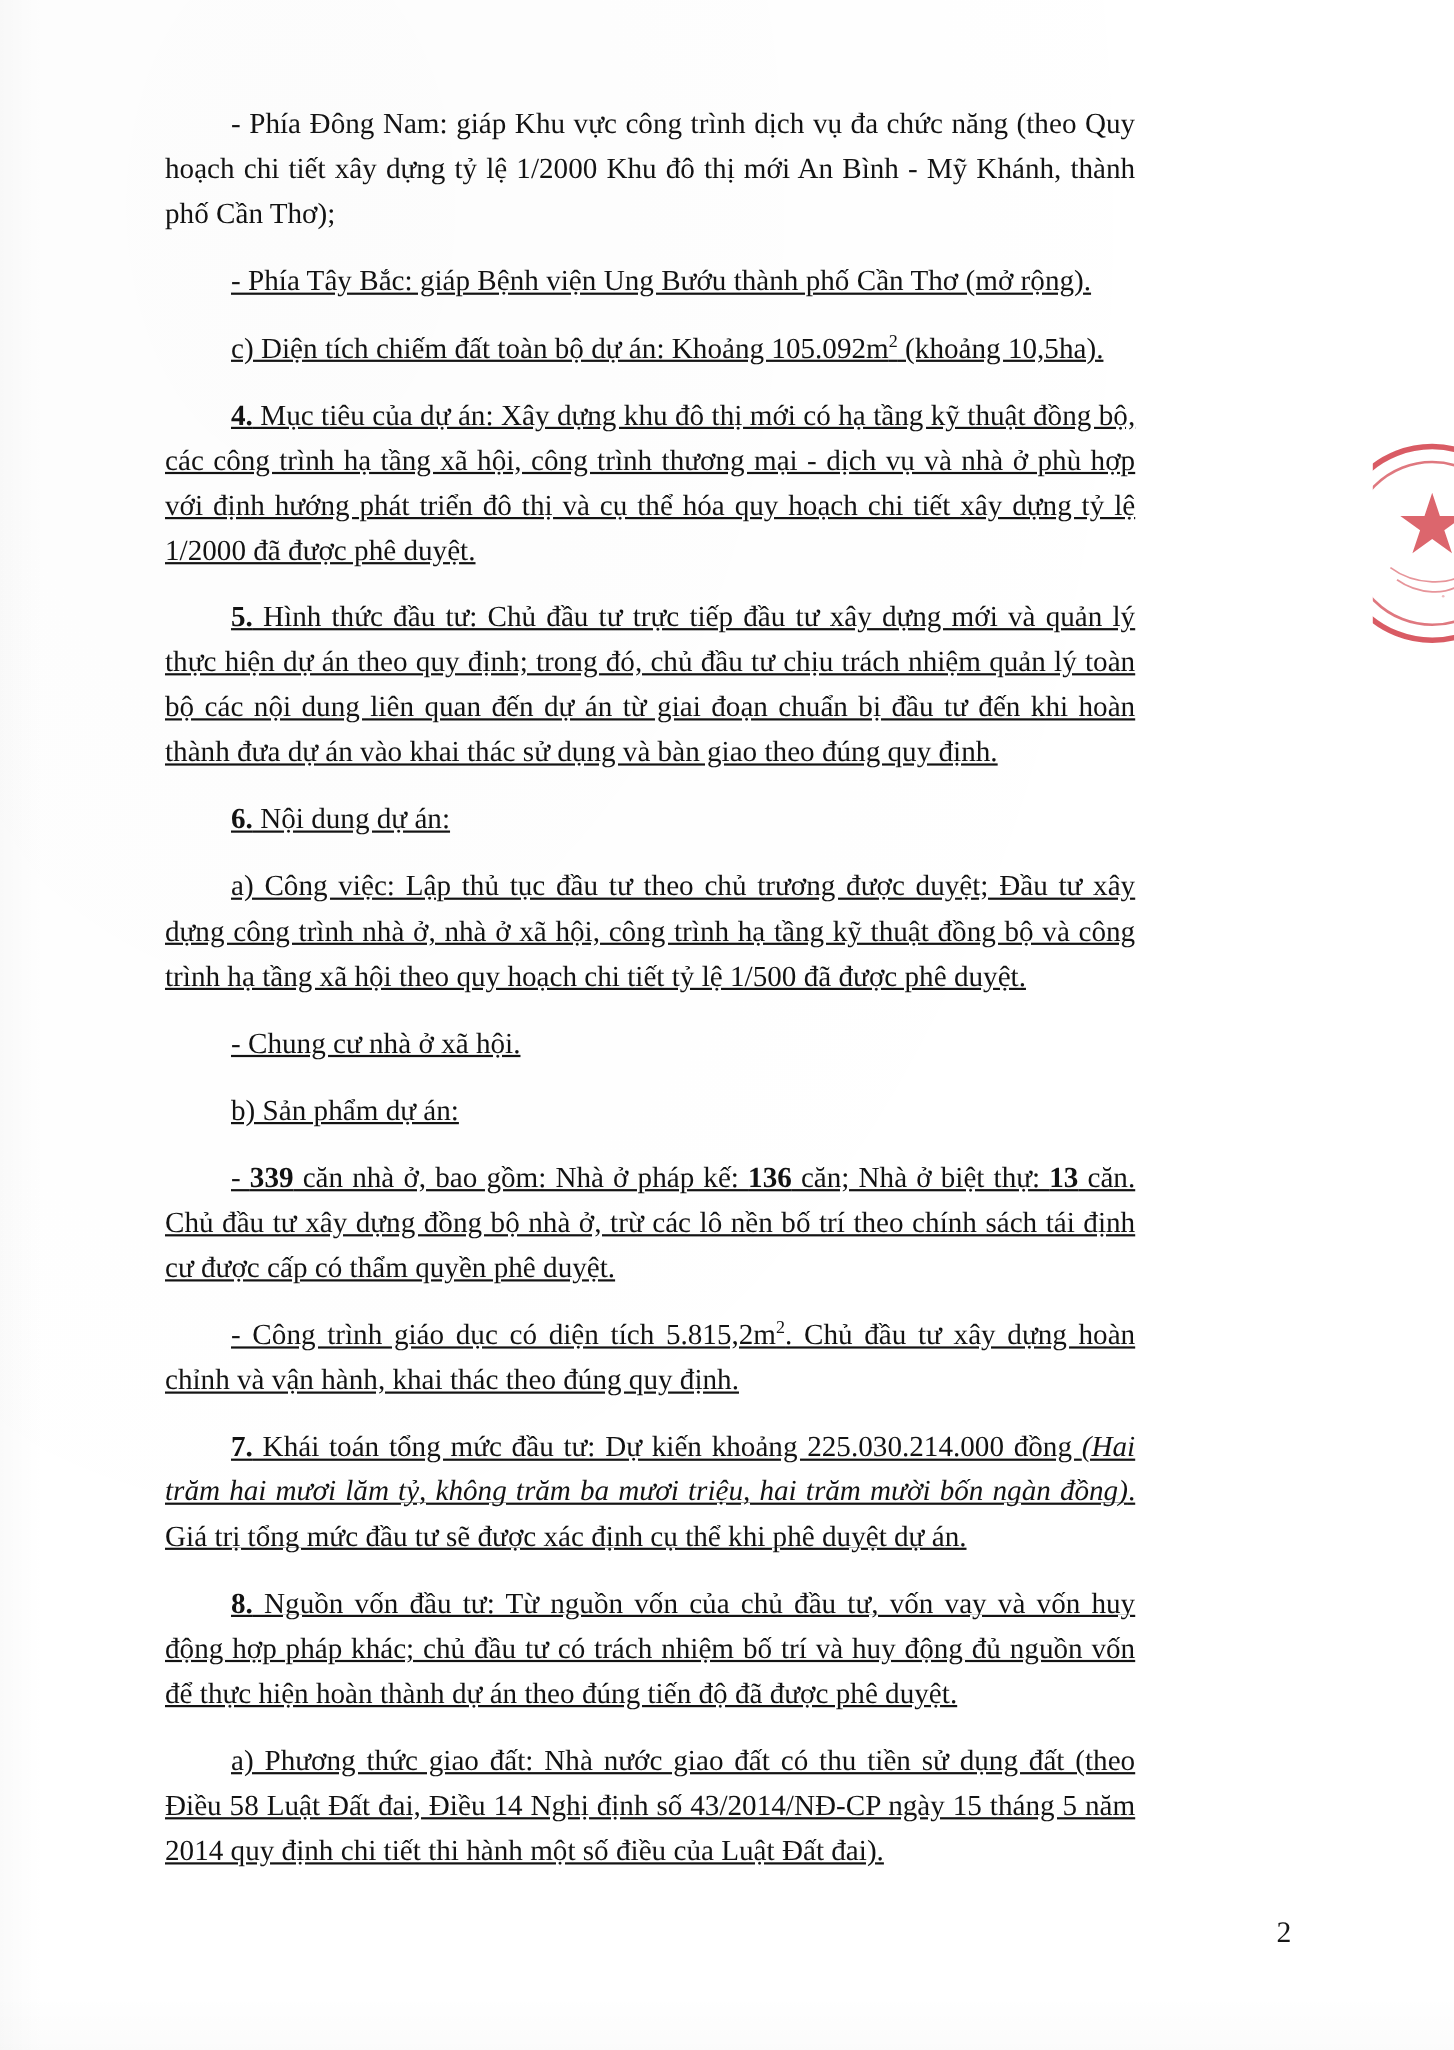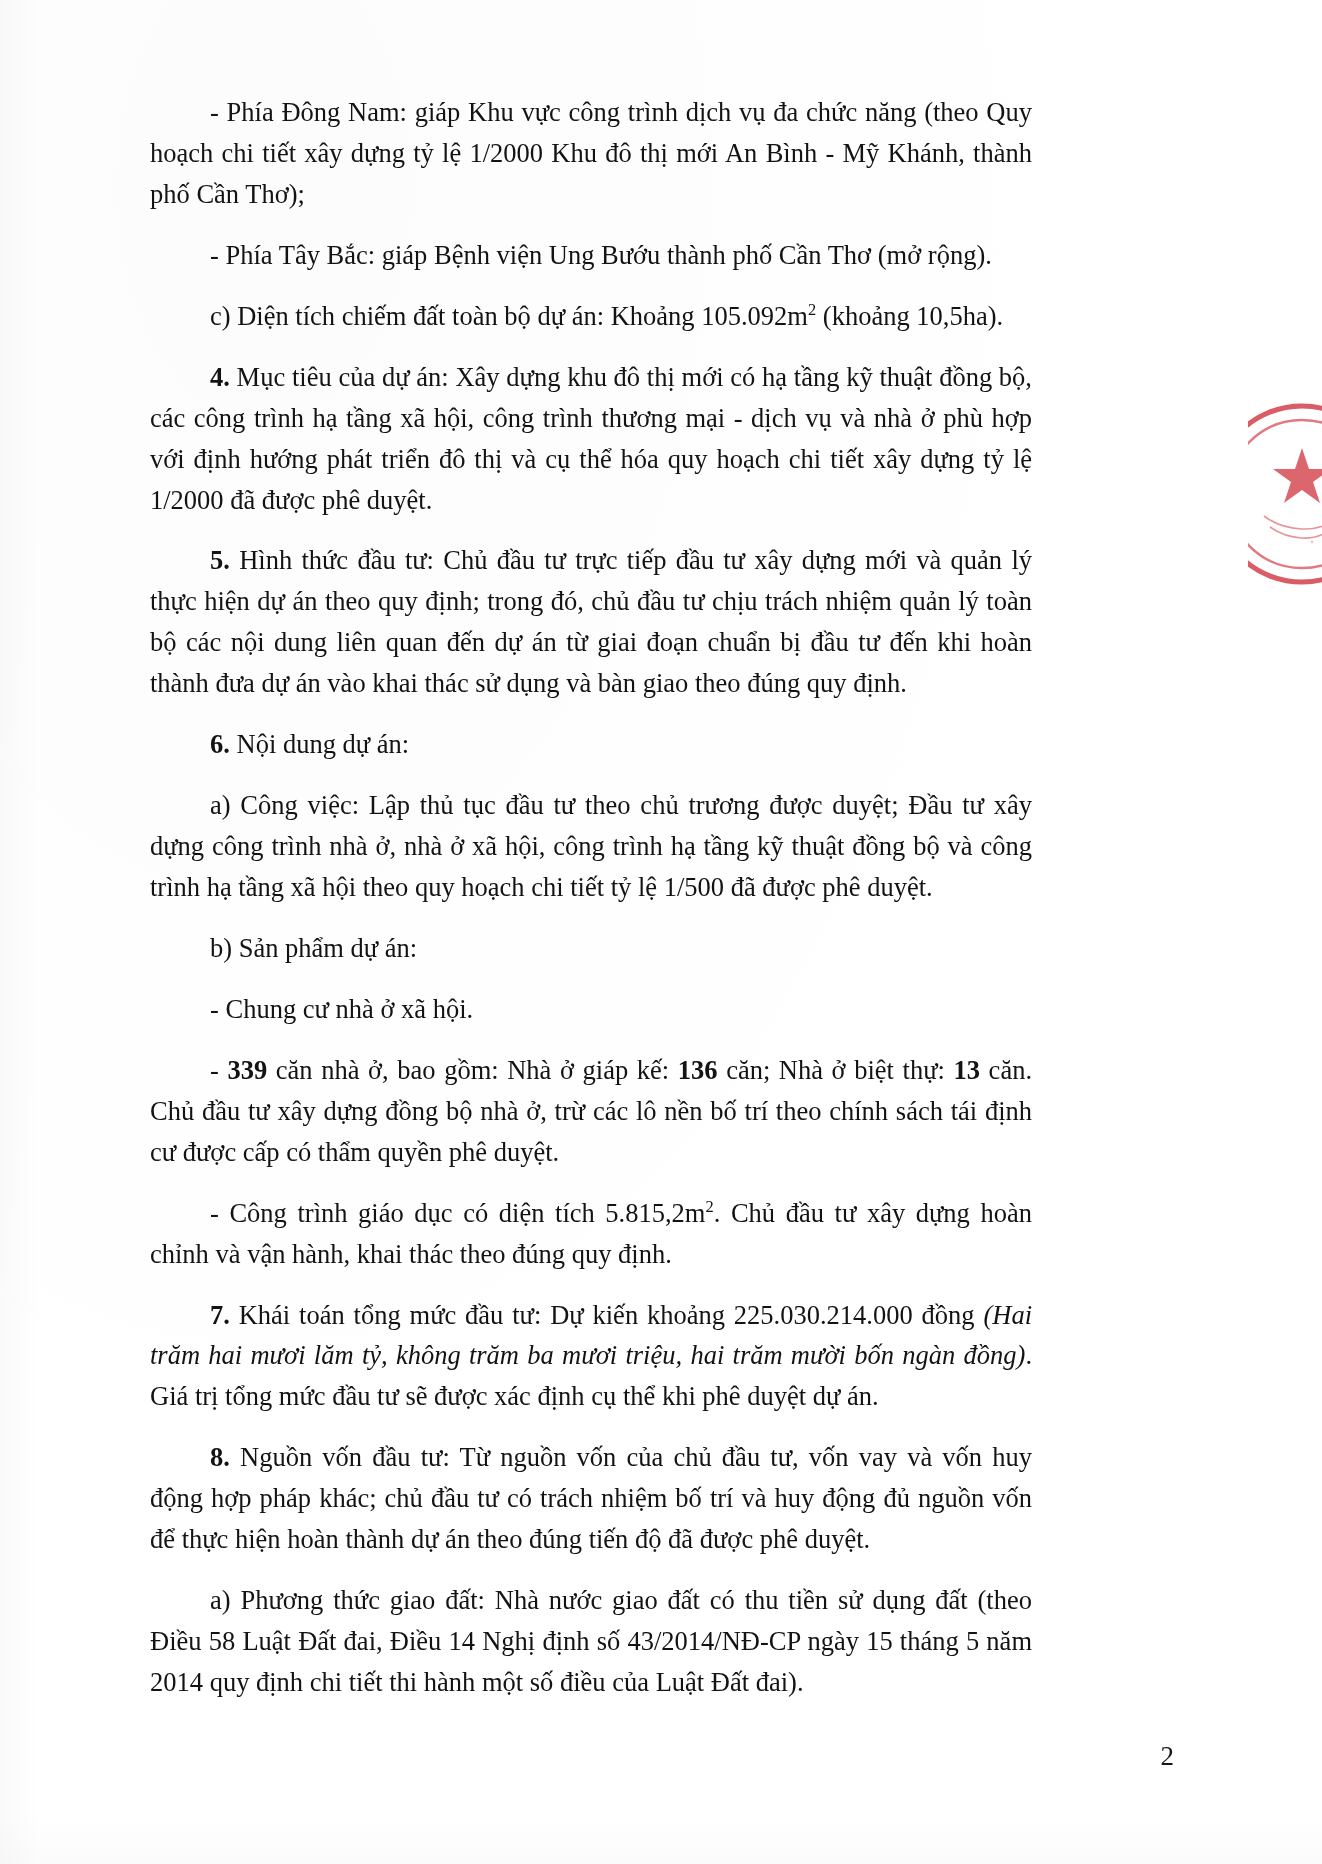--- a/index.html
+++ b/index.html
@@ -45,20 +45,21 @@
   }
   p.para {
     margin: 16px 0 0 0;
     padding: 0;
     text-align: justify;
     text-indent: 60px;
     hyphens: none;
   }
   p.para.gap {
     margin-top: 20px;
+    text-decoration: underline;
   }
   p.para.nogap {
     margin-top: 0;
   }
   p.para:last-of-type {
     text-align: justify;
   }
   
   p.para { text-align-last: left; }
 
@@ -128,23 +129,23 @@
   </div>
 
   <div class="content" id="doc-body">
       <p class="para nogap"><span>- Phía Đông Nam: giáp Khu vực công trình dịch vụ đa chức năng (theo Quy hoạch chi tiết xây dựng tỷ lệ 1/2000 Khu đô thị mới An Bình - Mỹ Khánh, thành phố Cần Thơ);</span></p>
       <p class="para gap"><span>- Phía Tây Bắc: giáp Bệnh viện Ung Bướu thành phố Cần Thơ (mở rộng).</span></p>
       <p class="para gap"><span>c) Diện tích chiếm đất toàn bộ dự án: Khoảng 105.092m</span><sup>2</sup><span> (khoảng 10,5ha).</span></p>
       <p class="para gap"><b>4.</b><span> Mục tiêu của dự án: Xây dựng khu đô thị mới có hạ tầng kỹ thuật đồng bộ, các công trình hạ tầng xã hội, công trình thương mại - dịch vụ và nhà ở phù hợp với định hướng phát triển đô thị và cụ thể hóa quy hoạch chi tiết xây dựng tỷ lệ 1/2000 đã được phê duyệt.</span></p>
       <p class="para gap"><b>5.</b><span> Hình thức đầu tư: Chủ đầu tư trực tiếp đầu tư xây dựng mới và quản lý thực hiện dự án theo quy định; trong đó, chủ đầu tư chịu trách nhiệm quản lý toàn bộ các nội dung liên quan đến dự án từ giai đoạn chuẩn bị đầu tư đến khi hoàn thành đưa dự án vào khai thác sử dụng và bàn giao theo đúng quy định.</span></p>
       <p class="para gap"><b>6.</b><span> Nội dung dự án:</span></p>
       <p class="para gap"><span>a) Công việc: Lập thủ tục đầu tư theo chủ trương được duyệt; Đầu tư xây dựng công trình nhà ở, nhà ở xã hội, công trình hạ tầng kỹ thuật đồng bộ và công trình hạ tầng xã hội theo quy hoạch chi tiết tỷ lệ 1/500 đã được phê duyệt.</span></p>
+      <p class="para gap"><span>- Chung cư nhà ở xã hội.</span></p>
       <p class="para gap"><span>b) Sản phẩm dự án:</span></p>
-      <p class="para gap"><span>- Chung cư nhà ở xã hội.</span></p>
-      <p class="para gap"><span>- </span><b>339</b><span> căn nhà ở, bao gồm: Nhà ở giáp kế: </span><b>136</b><span> căn; Nhà ở biệt thự: </span><b>13</b><span> căn. Chủ đầu tư xây dựng đồng bộ nhà ở, trừ các lô nền bố trí theo chính sách tái định cư được cấp có thẩm quyền phê duyệt.</span></p>
+      <p class="para gap"><span>- </span><b>339</b><span> căn nhà ở, bao gồm: Nhà ở pháp kế: </span><b>136</b><span> căn; Nhà ở biệt thự: </span><b>13</b><span> căn. Chủ đầu tư xây dựng đồng bộ nhà ở, trừ các lô nền bố trí theo chính sách tái định cư được cấp có thẩm quyền phê duyệt.</span></p>
       <p class="para gap"><span>- Công trình giáo dục có diện tích 5.815,2m</span><sup>2</sup><span>. Chủ đầu tư xây dựng hoàn chỉnh và vận hành, khai thác theo đúng quy định.</span></p>
       <p class="para gap"><b>7.</b><span> Khái toán tổng mức đầu tư: Dự kiến khoảng 225.030.214.000 đồng </span><i>(Hai trăm hai mươi lăm tỷ, không trăm ba mươi triệu, hai trăm mười bốn ngàn đồng)</i><span>. Giá trị tổng mức đầu tư sẽ được xác định cụ thể khi phê duyệt dự án.</span></p>
       <p class="para gap"><b>8.</b><span> Nguồn vốn đầu tư: Từ nguồn vốn của chủ đầu tư, vốn vay và vốn huy động hợp pháp khác; chủ đầu tư có trách nhiệm bố trí và huy động đủ nguồn vốn để thực hiện hoàn thành dự án theo đúng tiến độ đã được phê duyệt.</span></p>
       <p class="para gap"><span>a) Phương thức giao đất: Nhà nước giao đất có thu tiền sử dụng đất (theo Điều 58 Luật Đất đai, Điều 14 Nghị định số 43/2014/NĐ-CP ngày 15 tháng 5 năm 2014 quy định chi tiết thi hành một số điều của Luật Đất đai).</span></p>
     </div>
 
   <div class="pagenum">2</div>
 </div>
 
 </body></html>

